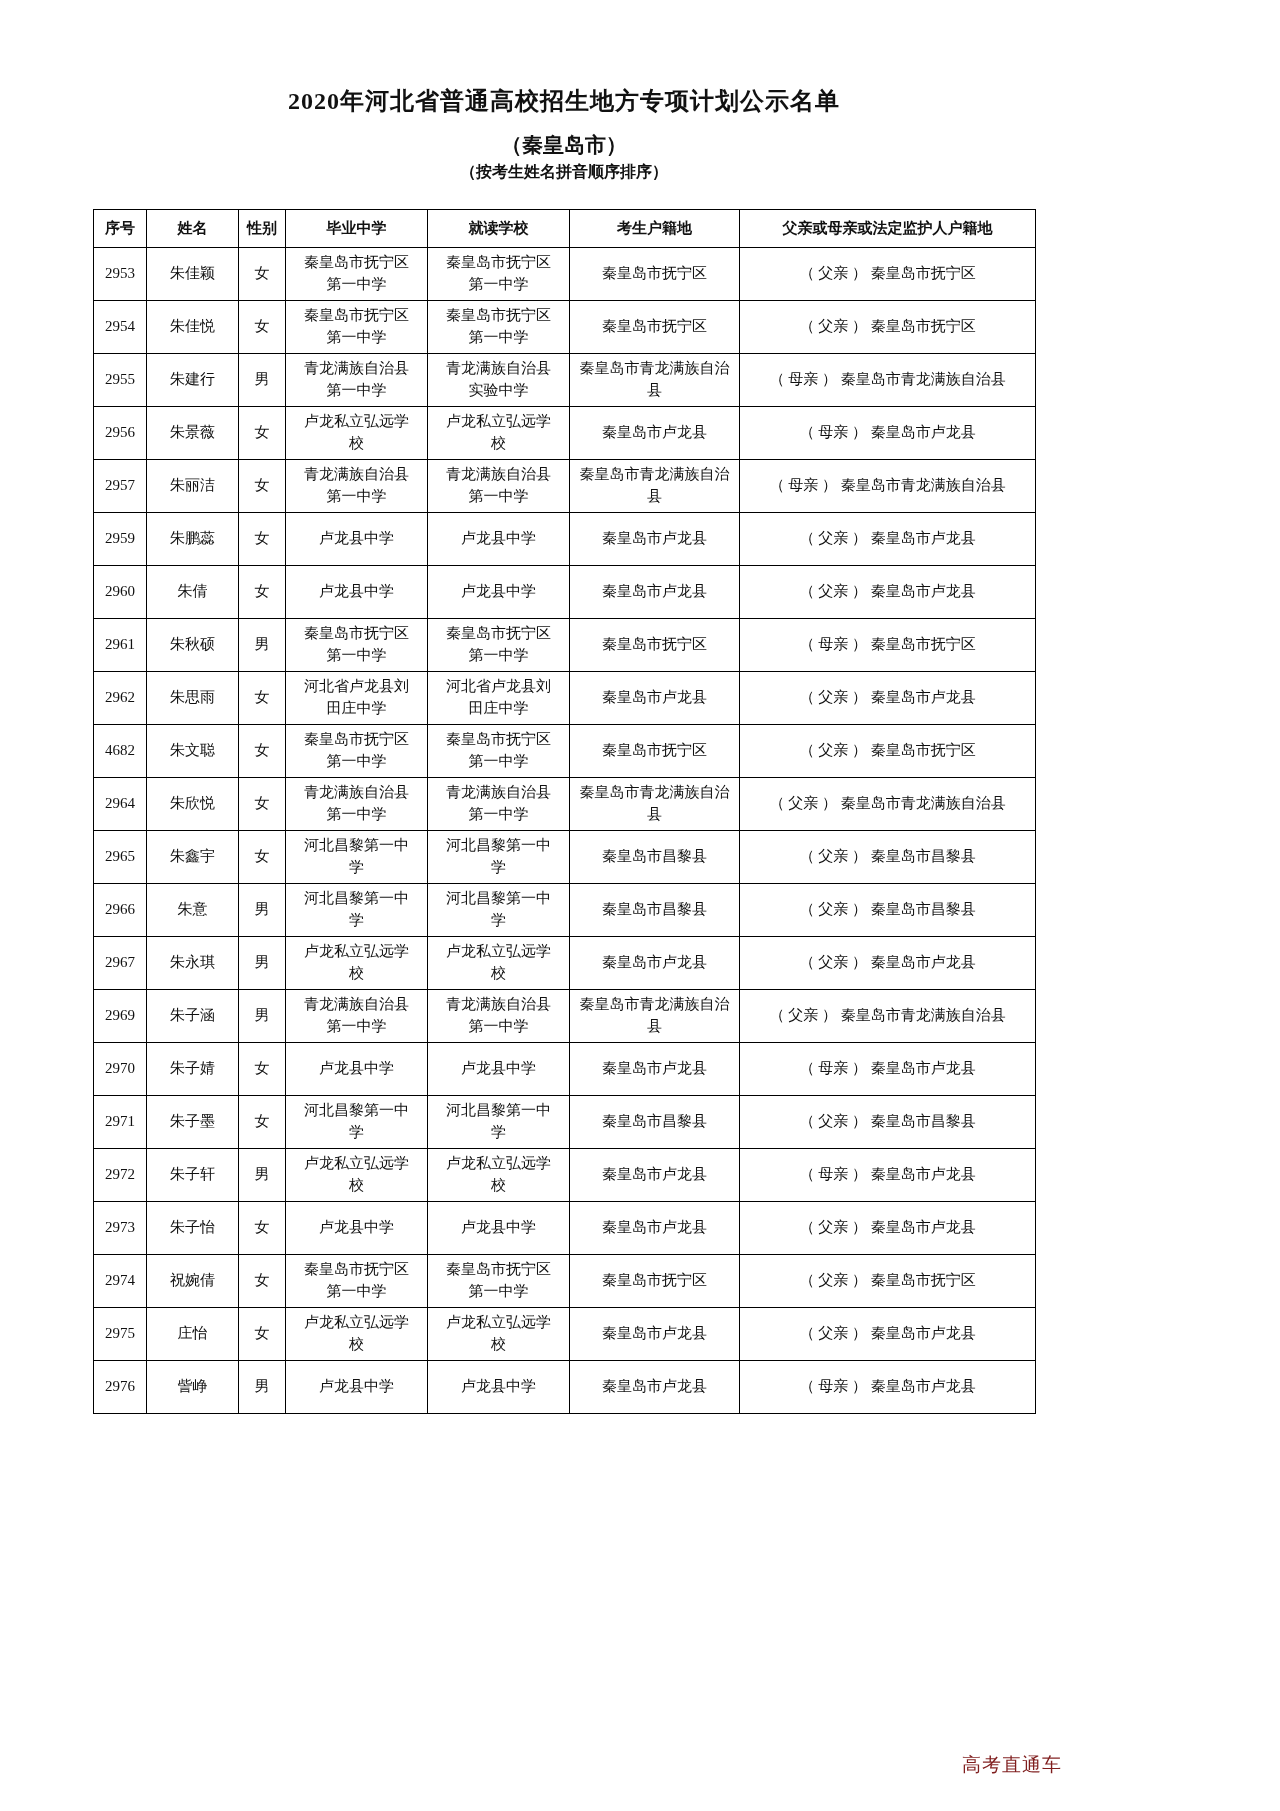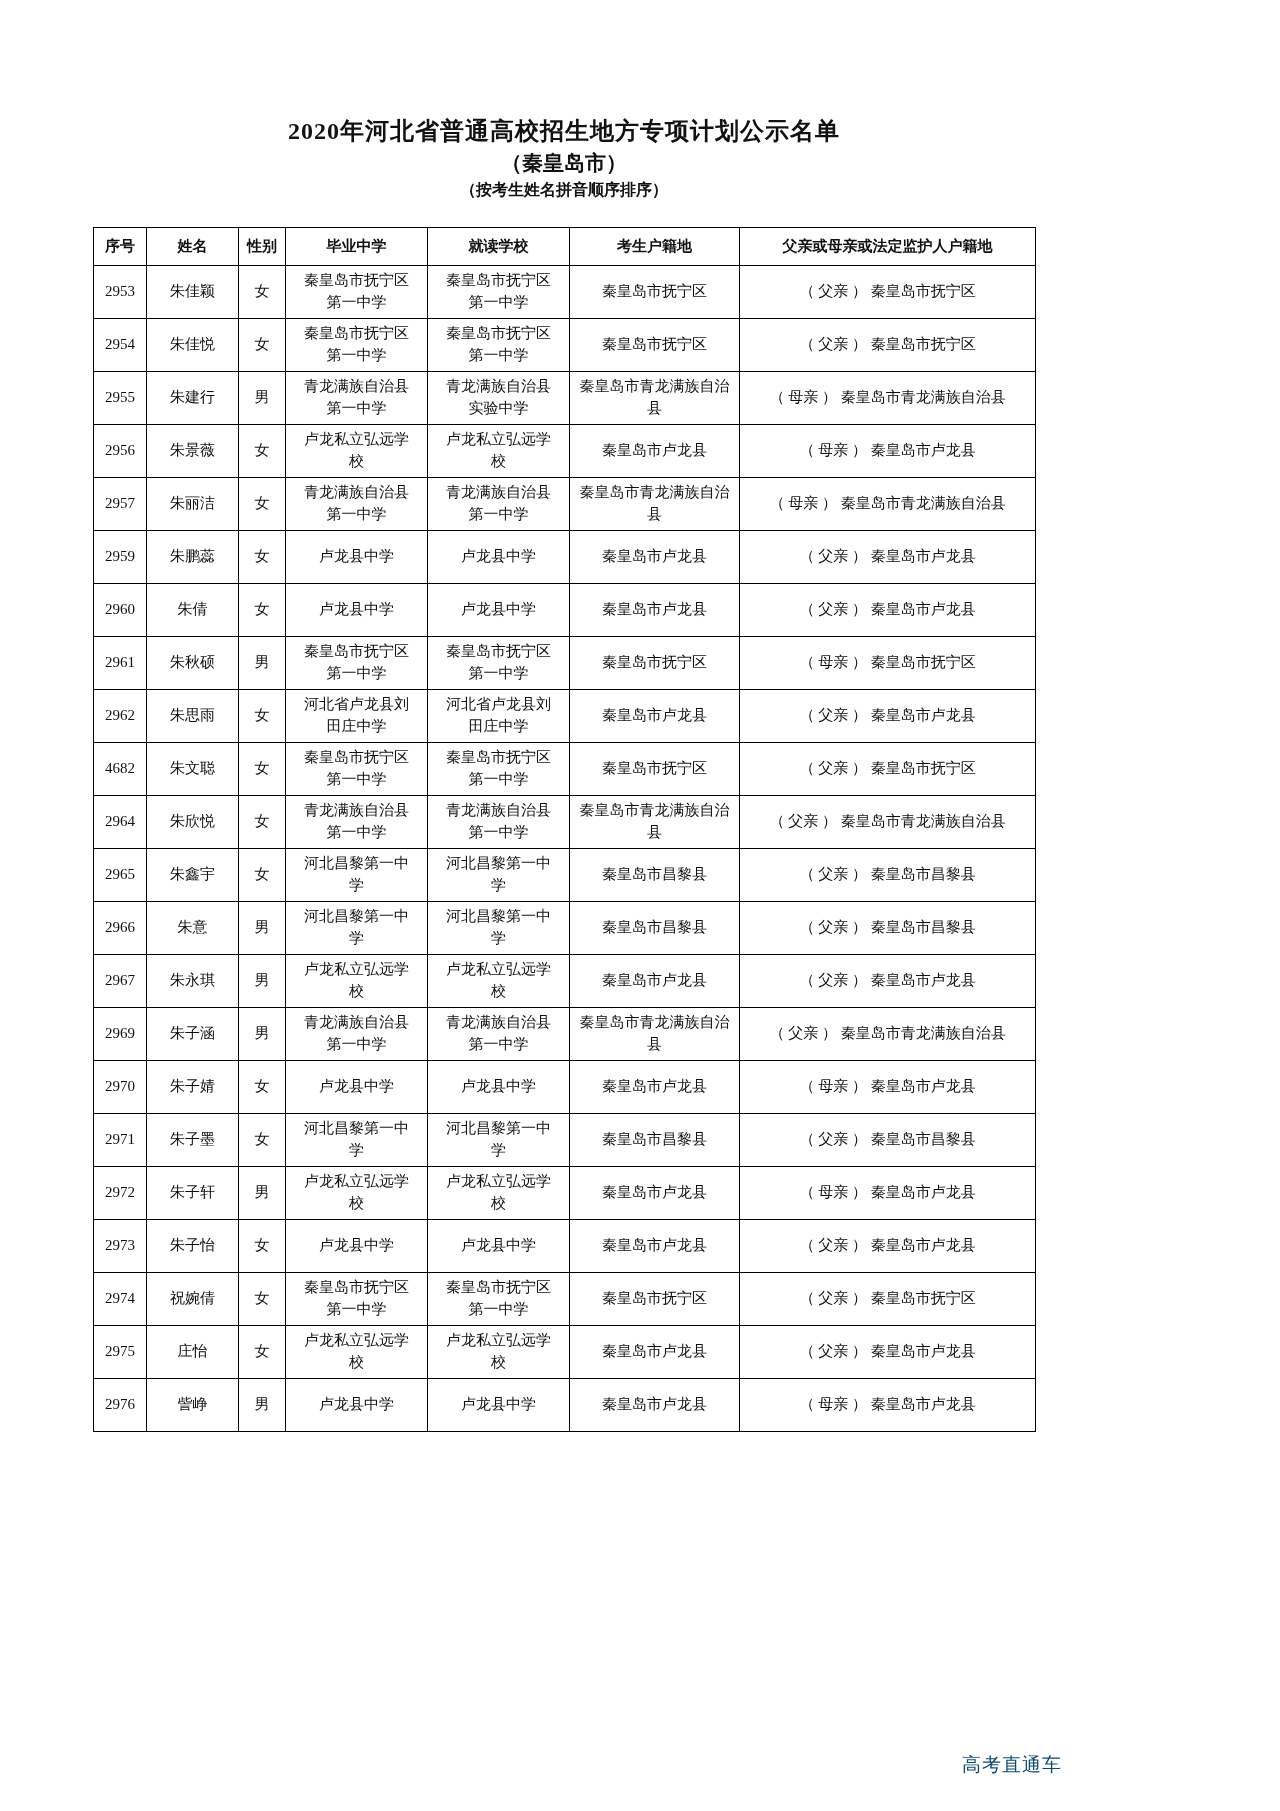--- a/index.html
+++ b/index.html
@@ -7,34 +7,34 @@
   body {
     width: 1280px;
     height: 1811px;
     position: relative;
     font-family: "Liberation Serif", "DejaVu Serif", serif;
     color: #111111;
   }
   .content {
     width: 942px;
     margin-left: 93px;
-    padding-top: 116px;
+    padding-top: 86px;
   }
   .title-block { text-align: center; }
   .doc-title {
     font-size: 24px;
     font-weight: bold;
     line-height: 1.25;
     letter-spacing: 1px;
   }
   .doc-city {
     font-size: 21px;
     font-weight: bold;
     line-height: 1.3;
-    margin-top: 4px;
+    margin-top: 16px;
   }
   .doc-note {
     font-size: 16px;
     font-weight: bold;
     line-height: 1.3;
     margin-top: 3px;
     font-family: Liberation Serif, serif;
   }
   table.roster {
     width: 100%;
@@ -66,21 +66,21 @@
   col.c4 { width: 142px; }
   col.c5 { width: 142px; }
   col.c6 { width: 170px; }
   col.c7 { width: 296px; }
   .watermark {
     position: absolute;
     top: 1752px;
     right: 218px;
     font-family: Liberation Sans, sans-serif;
     font-size: 19px;
-    color: #0c4a6e;
+    color: #7f1d1d;
     letter-spacing: 1px;
   }
 </style>
 </head>
 <body>
 
 <div class="content">
   <div class="title-block">
     <div class="doc-title">2020年河北省普通高校招生地方专项计划公示名单</div>
     <div class="doc-city">（秦皇岛市）</div>

